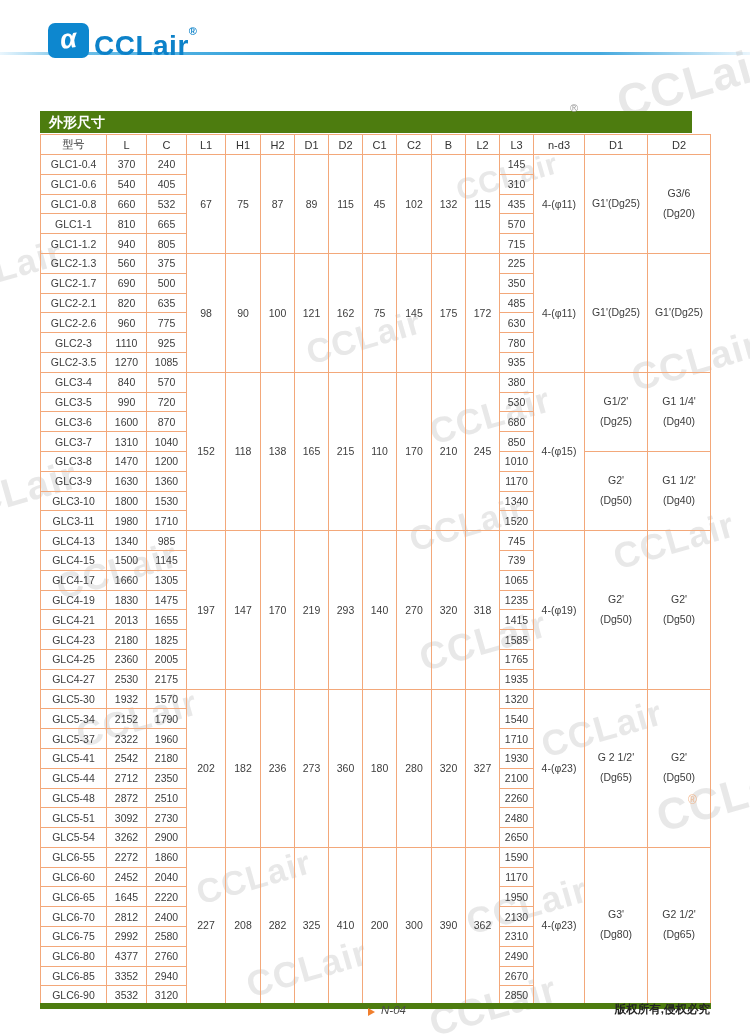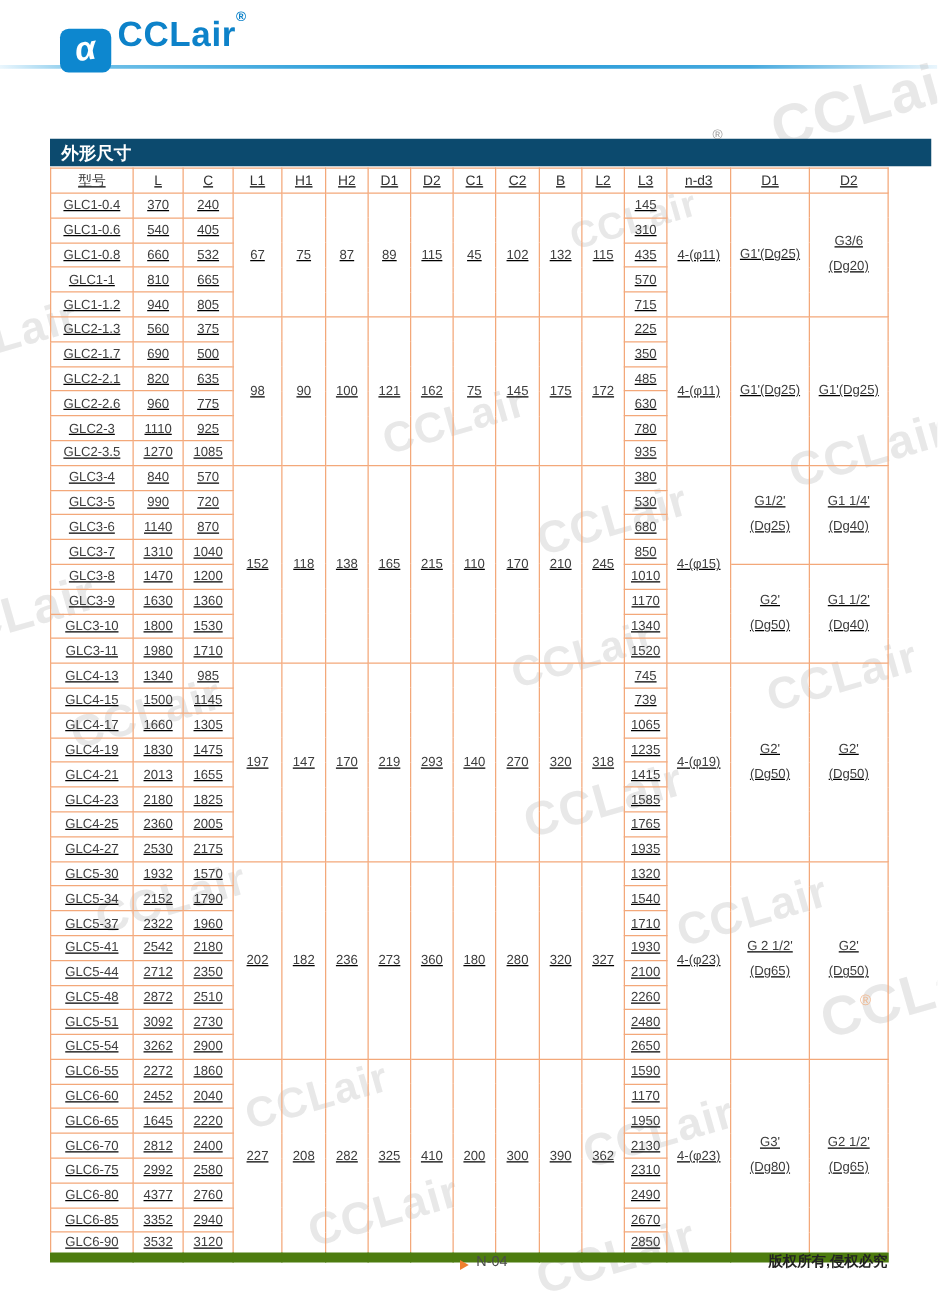--- a/index.html
+++ b/index.html
@@ -4,50 +4,50 @@
 <style>
   html,body{margin:0;padding:0;background:#ffffff;}
   #page{position:relative;width:750px;height:1035px;background:#ffffff;overflow:hidden;
         font-family:"Liberation Sans", sans-serif;}
 
   
   .logo-box{position:absolute;left:48px;top:23px;width:41px;height:35px;background:#0d87cf;
             border-radius:7px;display:flex;align-items:center;justify-content:center;z-index:3;}
   .logo-glyph{color:#ffffff;font-size:27px;font-weight:bold;font-style:italic;line-height:1;
               transform:rotate(-8deg);margin-top:-3px;}
-  .logo-text{position:absolute;left:94px;top:8px;color:#0d82c9;font-size:28px;font-weight:bold;
+  .logo-text{position:absolute;left:94px;top:25px;color:#0d82c9;font-size:28px;font-weight:bold;
              letter-spacing:0.5px;z-index:3;}
   .logo-reg{font-size:11px;vertical-align:20px;font-weight:bold;}
   .tagline{position:absolute;right:40px;top:32px;color:#f08200;font-size:15.5px;font-weight:bold;z-index:3;}
   .header-rule{position:absolute;left:0;top:52px;width:750px;height:3px;
                background:linear-gradient(90deg,#eaf6fd 0%,#6fc0e8 10%,#1d96d6 45%,#45a9de 80%,#eaf6fd 100%);}
 
   
-  .banner{position:absolute;left:40px;top:111px;width:705px;height:22px;background:#0c4a6e;
+  .banner{position:absolute;left:40px;top:111px;width:652px;height:22px;background:#4d7c0f;
           color:#ffffff;font-size:14px;font-weight:bold;line-height:22px;padding-left:9px;
           box-sizing:border-box;z-index:2;}
   .banner-reg{position:absolute;left:570px;top:102px;font-size:11px;color:#9a9a9a;z-index:3;}
 
   
   table.dim{position:absolute;left:40px;top:134px;width:670px;border-collapse:collapse;
             table-layout:fixed;z-index:2;background:transparent;}
   table.dim th, table.dim td{border:1px solid #f3a87a;text-align:center;padding:0;
             font-size:10.5px;color:#3d3d3d;white-space:pre-line;overflow:hidden;}
   table.dim th{font-size:11px;font-weight:normal;color:#333333;height:19px;}
   table.dim tbody tr{height:19.8px;}
-  table.dim{border-bottom:8px solid #4d7c0f;text-decoration:underline;}
+  table.dim{border-bottom:6px solid #4d7c0f;}
   td.cell-thread-d1, td.cell-thread-d2{line-height:1.9;}
 
   
   .wm{position:absolute;color:#c9c9c9;opacity:0.42;font-weight:bold;letter-spacing:1px;
       white-space:nowrap;transform:rotate(-16deg);z-index:1;pointer-events:none;}
   .wm-reg{position:absolute;font-size:12px;color:#f0a875;opacity:0.8;z-index:1;}
 
   
-  .page-marker{position:absolute;left:368px;top:1004px;display:flex;align-items:flex-end;z-index:3;}
+  .page-marker{position:absolute;left:368px;top:1004px;display:flex;align-items:flex-end;z-index:3;font-style:italic;}
   .tri{width:0;height:0;border-left:7px solid #f07f2e;border-top:4.5px solid transparent;
        border-bottom:4.5px solid transparent;margin-right:6px;}
   .page-num{font-size:11.5px;color:#4a4a4a;}
   .copyright{position:absolute;right:40px;top:1002px;font-size:11.5px;font-weight:bold;color:#222222;z-index:3;}
 </style>
 </head>
 <body>
 
 <div id="page">
 
@@ -232,21 +232,21 @@
 (Dg40)</td>
         </tr>
         <tr>
           <td class="cell-model">GLC3-5</td>
           <td class="cell-L">990</td>
           <td class="cell-C">720</td>
           <td class="cell-L3">530</td>
         </tr>
         <tr>
           <td class="cell-model">GLC3-6</td>
-          <td class="cell-L">1140</td>
+          <td class="cell-L">1600</td>
           <td class="cell-C">870</td>
           <td class="cell-L3">680</td>
         </tr>
         <tr>
           <td class="cell-model">GLC3-7</td>
           <td class="cell-L">1310</td>
           <td class="cell-C">1040</td>
           <td class="cell-L3">850</td>
         </tr>
         <tr>

